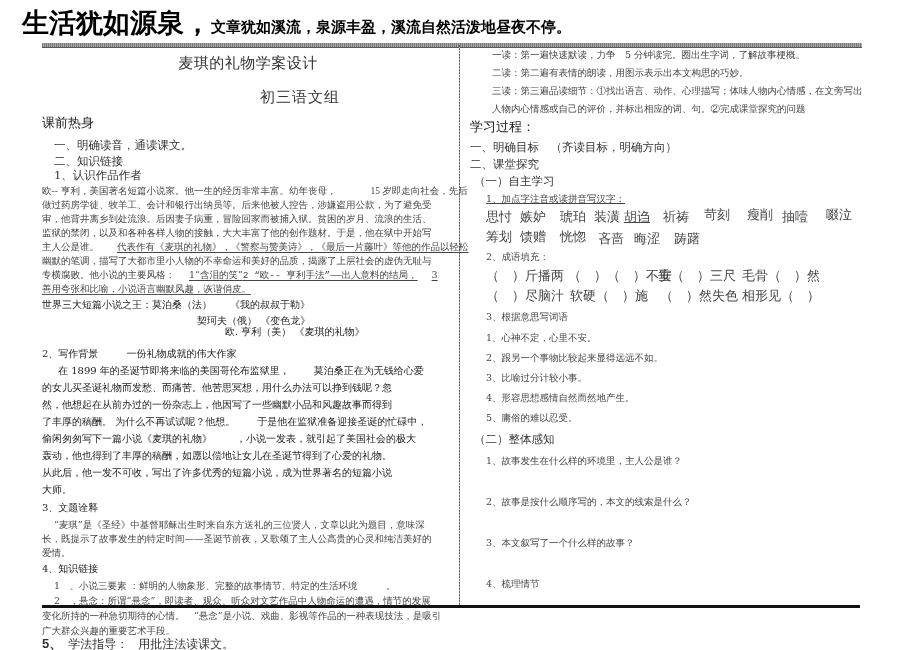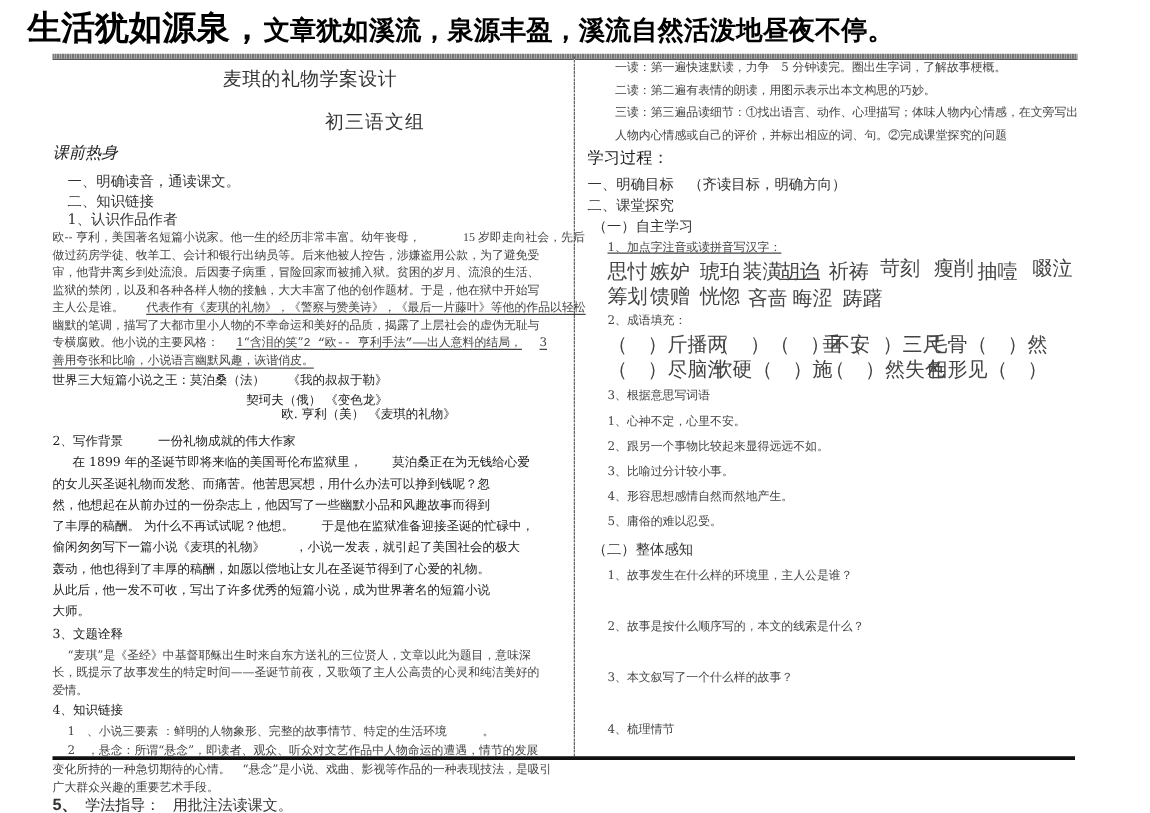--- a/index.html
+++ b/index.html
@@ -2,21 +2,21 @@
 <html><head>
 <meta charset="utf-8">
 <style>
   html, body { margin:0; padding:0; background:#ffffff; }
   body { width:920px; height:650px; position:relative; overflow:hidden;
          font-family:"DejaVu Serif","Liberation Serif",serif; color:#222; }
   .motto { position:absolute; left:22px; top:6px; width:880px; height:34px;
            font-family:"DejaVu Sans","Liberation Sans",sans-serif; font-weight:bold;
            color:#000; white-space:nowrap; line-height:34px; }
   .motto .big { font-size:27px; }
-  .motto .small { font-size:21px; }
+  .motto .small { font-size:15px; }
   .top-rule { position:absolute; left:42px; top:43px; width:820px; height:4px;
               background:repeating-linear-gradient(90deg,#777 0 1px,#aaa 1px 2px);
               border-bottom:1px solid #555; }
   .bottom-rule { position:absolute; left:42px; top:605px; width:818px; height:3px;
                  background:#111; }
   .divider { position:absolute; left:459px; top:45px; width:1px; height:560px;
              background:repeating-linear-gradient(180deg,#666 0 2px,#bbb 2px 3px); }
 
   .col { position:absolute; font-size:10.5px; line-height:14px; }
   .left { left:42px; top:46px; width:412px; }
@@ -26,37 +26,37 @@
                font-size:15px; color:#333; letter-spacing:0.5px; }
   .doc-sub { position:absolute; left:218px; top:44px; font-size:15px; color:#333; letter-spacing:1px; }
   .p { position:absolute; white-space:nowrap; color:#333; }
   .h-sec { font-size:13px; color:#222; }
   .h-sm { font-size:11.5px; color:#333; }
   .body-sm { font-size:9.5px; color:#444; }
   .body-md { font-size:10px; color:#222; }
   .num { font-family:"Liberation Sans","DejaVu Sans",sans-serif; font-weight:bold; }
   .ul { border-bottom:1px solid #555; }
   .ul2 { text-decoration:underline; text-underline-offset:2px; }
-  .vocab { position:absolute; font-size:16px; color:#444; white-space:nowrap; }
+  .vocab { position:absolute; font-size:13px; color:#444; white-space:nowrap; }
 </style>
 </head>
 <body>
 
 <div class="motto">
   <span class="big">生活犹如源泉，</span><span class="small">文章犹如溪流，</span><span class="small">泉源丰盈，</span><span class="small">溪流自然活泼地昼夜不停。</span>
 </div>
 <div class="top-rule"></div>
 <div class="divider"></div>
 <div class="bottom-rule"></div>
 
 <div class="col left">
   <div class="doc-title">麦琪的礼物学案设计</div>
   <div class="doc-sub">初三语文组</div>
 
-  <div class="p h-sec" style="left:0;top:70px;font-style:italic;">课前热身</div>
+  <div class="p h-sec" style="left:0;top:70px;">课前热身</div>
   <div class="p h-sm" style="left:12px;top:92px;">一、明确读音，通读课文。</div>
   <div class="p h-sm" style="left:12px;top:108px;">二、知识链接</div>
   <div class="p h-sm" style="left:12px;top:122px;">1、认识作品作者</div>
 
   <div class="p body-sm" style="left:0;top:138px;"><span>欧-- 亨利，美国著名短篇小说家。他一生的经历非常丰富。幼年丧母，</span><span style="margin-left:34px;font-family:Liberation Serif, serif;">15 岁即走向社会，先后</span></div>
   <div class="p body-sm" style="left:0;top:152px;">做过药房学徒、牧羊工、会计和银行出纳员等。后来他被人控告，涉嫌盗用公款，为了避免受</div>
   <div class="p body-sm" style="left:0;top:166px;">审，他背井离乡到处流浪。后因妻子病重，冒险回家而被捕入狱。贫困的岁月、流浪的生活、</div>
   <div class="p body-sm" style="left:0;top:180px;">监狱的禁闭，以及和各种各样人物的接触，大大丰富了他的创作题材。于是，他在狱中开始写</div>
   <div class="p body-sm" style="left:0;top:194px;"><span>主人公是谁。</span><span class="ul2" style="margin-left:18px;">代表作有《麦琪的礼物》，《警察与赞美诗》，《最后一片藤叶》等他的作品以轻松</span></div>
   <div class="p body-sm" style="left:0;top:208px;">幽默的笔调，描写了大都市里小人物的不幸命运和美好的品质，揭露了上层社会的虚伪无耻与</div>

